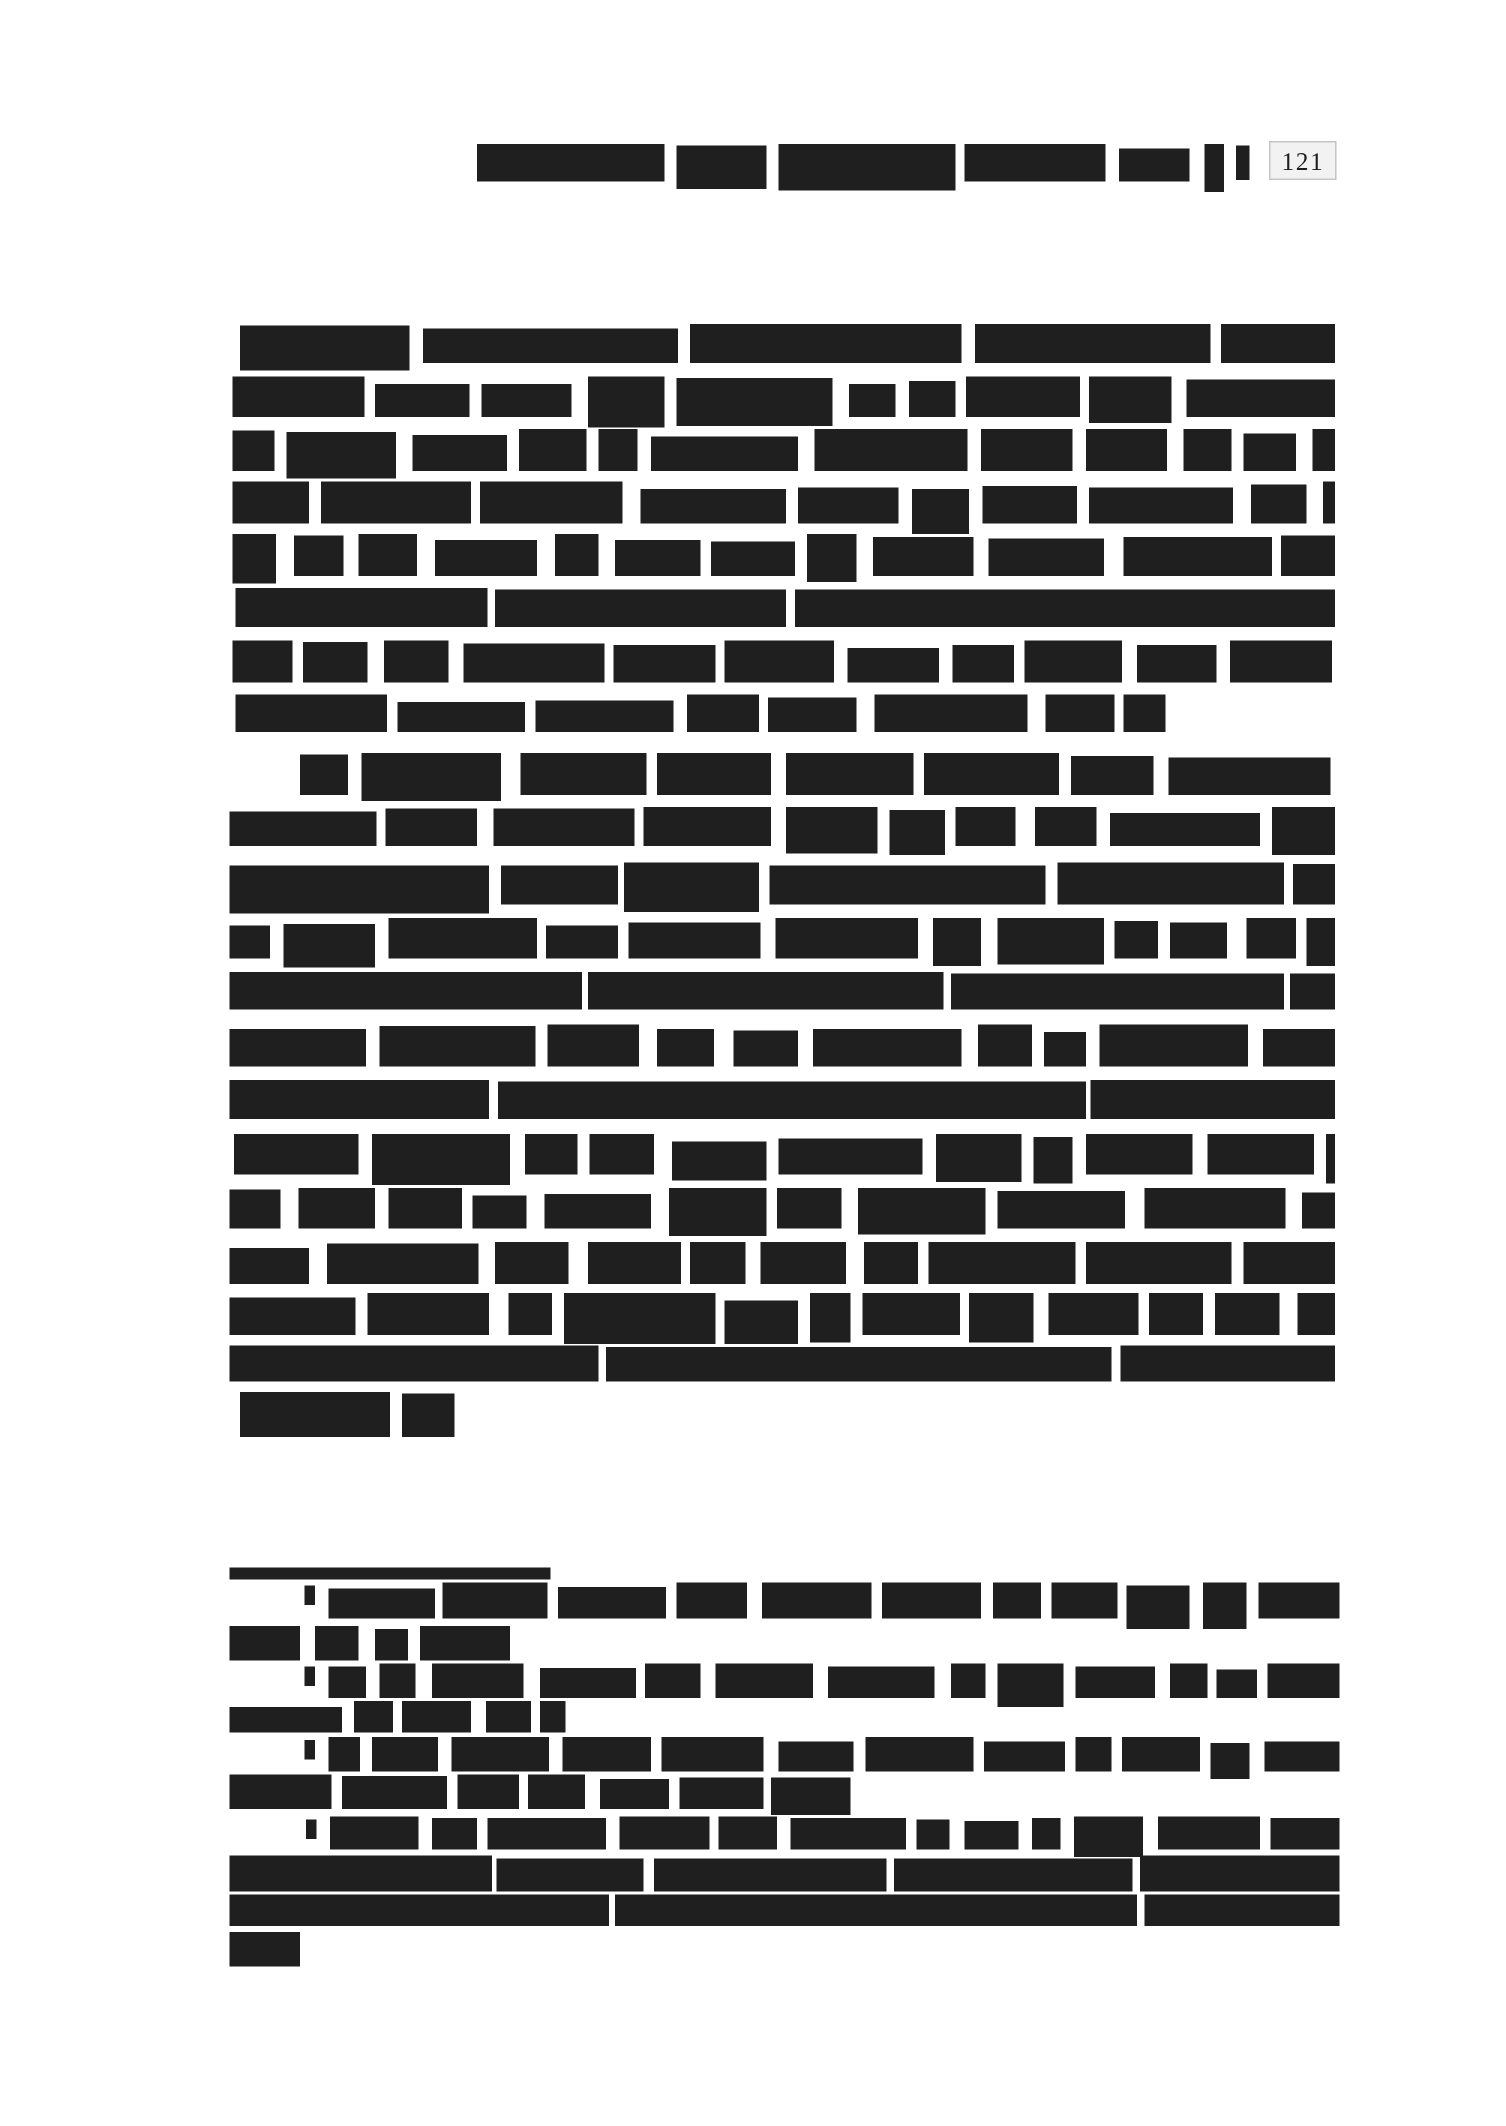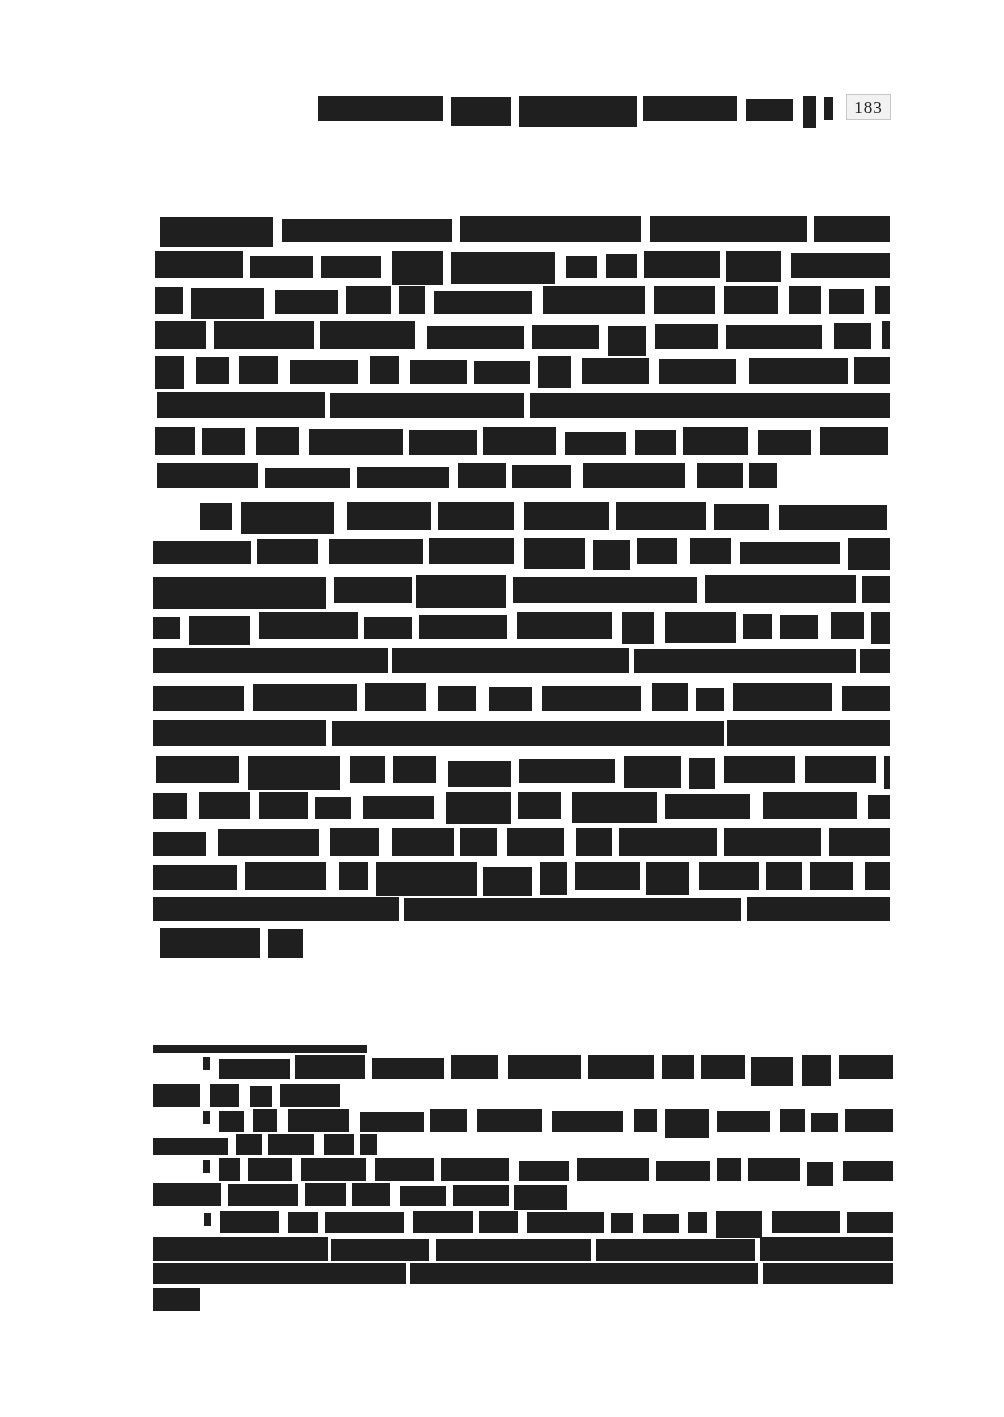--- a/index.html
+++ b/index.html
@@ -21,21 +21,21 @@
     letter-spacing:1px;
   }
 </style>
 </head>
 <body>
 
 <div id="page" style="background: rgb(255, 255, 255);">
   <div>
     <div class="divider" id="header-divider" style="left: 824px; top: 97px; width: 9px; height: 23px;"></div>
     <div class="pagenum-box" id="pagenum-box" style="left: 846px; top: 94px; width: 43px; height: 24px; background: rgb(242, 242, 242); border-color: rgb(198, 198, 198);">
-      <span>183</span>
+      <span>121</span>
     </div>
   </div>
   <div id="redaction-root">
       <div class="rl" style="left: 318px; top: 96px; width: 498px; height: 25px;">
         <div class="rseg" style="left: 0px; top: 0px; width: 125.431px; height: 25px;"></div>
         <div class="rseg" style="left: 133.1px; top: 1px; width: 59.7207px; height: 29px;"></div>
         <div class="rseg" style="left: 201.401px; top: 0px; width: 117.568px; height: 31px;"></div>
         <div class="rseg" style="left: 325.424px; top: 0px; width: 94.0159px; height: 25px;"></div>
         <div class="rseg" style="left: 427.678px; top: 3px; width: 46.9132px; height: 22px;"></div>
         <div class="rseg" style="left: 485.45px; top: 0px; width: 12.55px; height: 32px;"></div>

